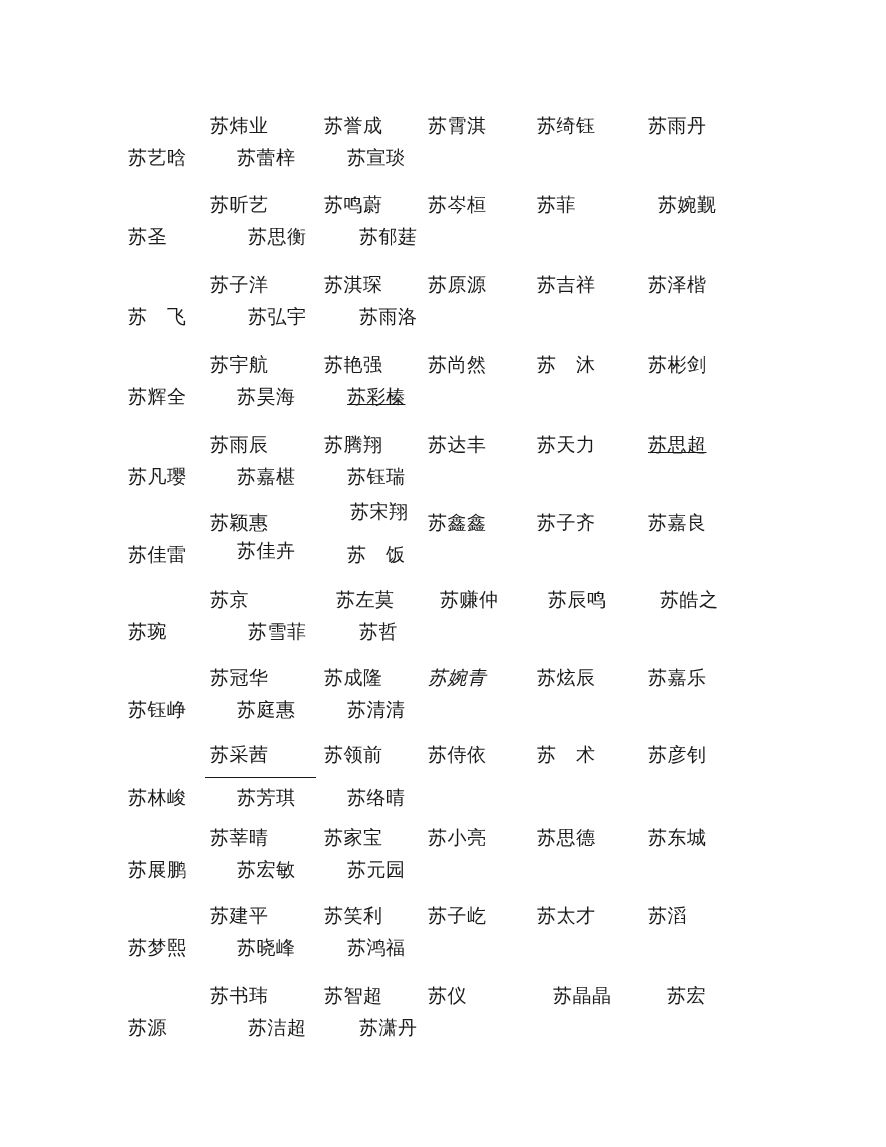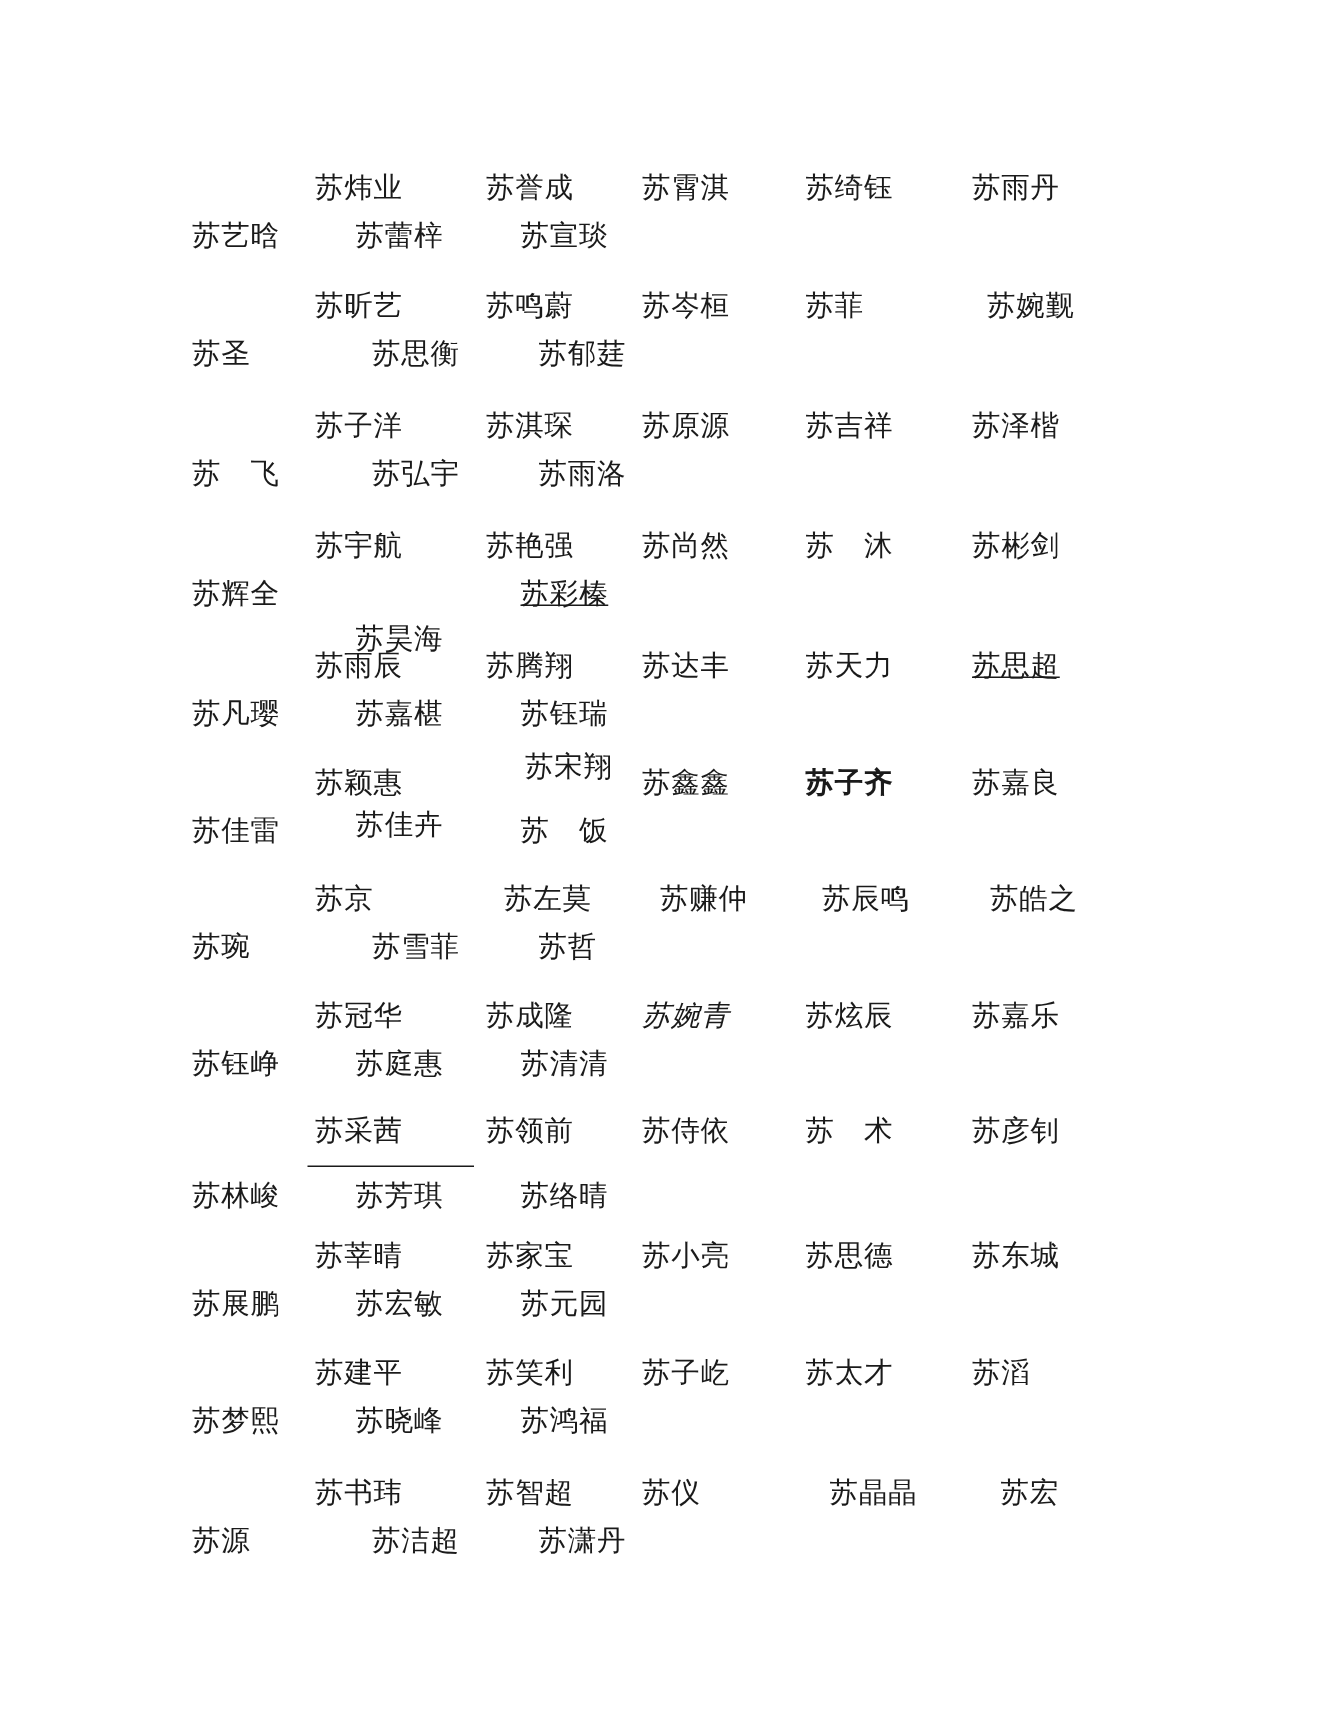--- a/index.html
+++ b/index.html
@@ -63,38 +63,38 @@
       <span class="name" style="left: 248px; top: 306px;">苏弘宇</span>
       <span class="name" style="left: 359px; top: 306px;">苏雨洛</span>
     </div>
     <div class="name-row">
       <span class="name" style="left: 210px; top: 354px;">苏宇航</span>
       <span class="name" style="left: 324px; top: 354px;">苏艳强</span>
       <span class="name" style="left: 428px; top: 354px;">苏尚然</span>
       <span class="name" style="left: 537px; top: 354px;">苏　沐</span>
       <span class="name" style="left: 648px; top: 354px;">苏彬剑</span>
       <span class="name" style="left: 128px; top: 386px;">苏辉全</span>
-      <span class="name" style="left: 237px; top: 386px; margin-top: 30px;">苏昊海</span>
+      <span class="name" style="left: 237px; top: 386px;">苏昊海</span>
       <span class="name" style="left: 347px; top: 386px; text-decoration: underline;">苏彩榛</span>
     </div>
     <div class="name-row">
       <span class="name" style="left: 210px; top: 434px;">苏雨辰</span>
       <span class="name" style="left: 324px; top: 434px;">苏腾翔</span>
       <span class="name" style="left: 428px; top: 434px;">苏达丰</span>
       <span class="name" style="left: 537px; top: 434px;">苏天力</span>
       <span class="name" style="left: 648px; top: 434px; text-decoration: underline;">苏思超</span>
       <span class="name" style="left: 128px; top: 466px;">苏凡璎</span>
       <span class="name" style="left: 237px; top: 466px;">苏嘉椹</span>
       <span class="name" style="left: 347px; top: 466px;">苏钰瑞</span>
     </div>
     <div class="name-row">
       <span class="name" style="left: 210px; top: 512px;">苏颖惠</span>
       <span class="name" style="left: 324px; top: 501px; margin-left: 26px;">苏宋翔</span>
       <span class="name" style="left: 428px; top: 512px;">苏鑫鑫</span>
-      <span class="name" style="left: 537px; top: 512px; font-weight: bold;">苏子齐</span>
+      <span class="name" style="left: 537px; top: 512px;">苏子齐</span>
       <span class="name" style="left: 648px; top: 512px;">苏嘉良</span>
       <span class="name" style="left: 128px; top: 544px;">苏佳雷</span>
       <span class="name" style="left: 237px; top: 540px;">苏佳卉</span>
       <span class="name" style="left: 347px; top: 544px;">苏　饭</span>
     </div>
     <div class="name-row">
       <span class="name" style="left: 210px; top: 589px;">苏京</span>
       <span class="name" style="left: 336px; top: 589px;">苏左莫</span>
       <span class="name" style="left: 440px; top: 589px;">苏赚仲</span>
       <span class="name" style="left: 548px; top: 589px;">苏辰鸣</span>

